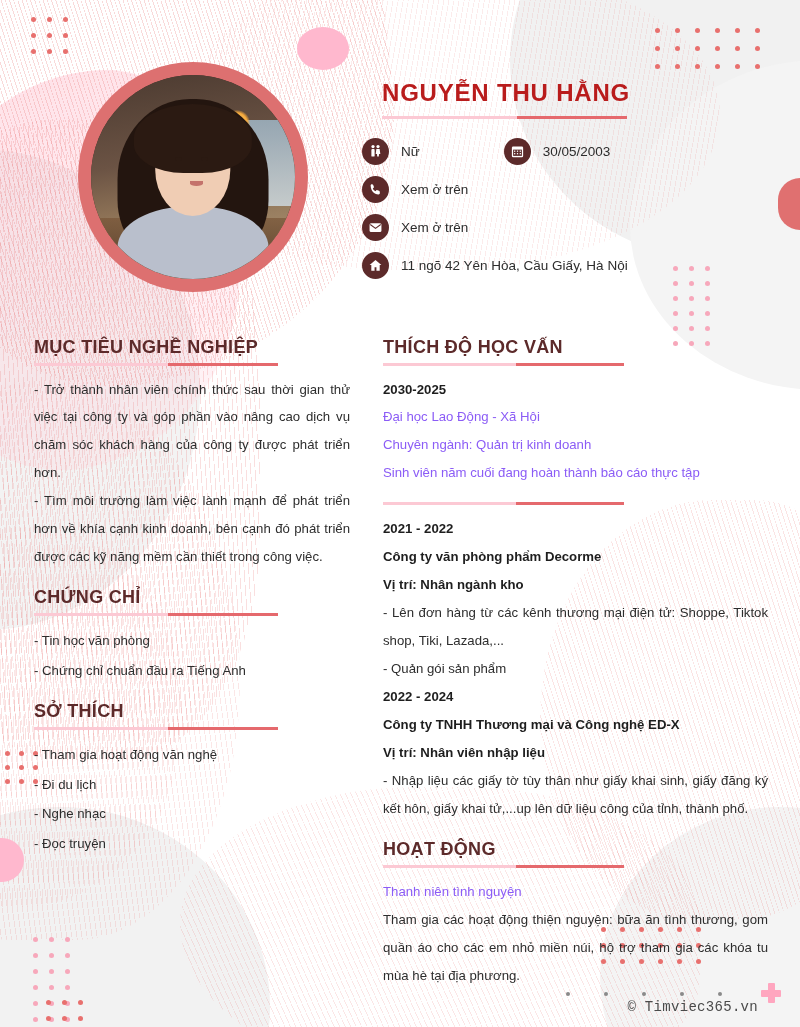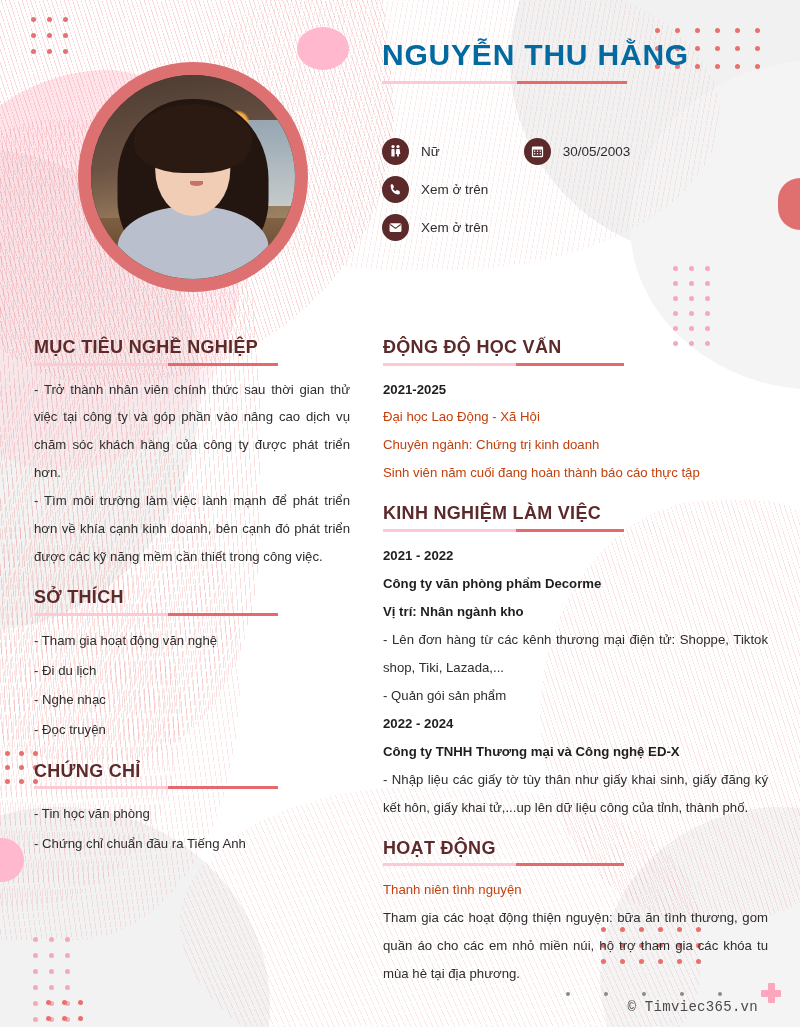--- a/index.html
+++ b/index.html
@@ -268,43 +268,44 @@
   .ph-mouth {
     position: absolute; left: 48.5%; top: 52%;
     width: 13px; height: 5px;
     background: #c4736c;
     border-radius: 0 0 50% 50%;
   }
 
   
   .header { position: absolute; left: 382px; top: 38px; width: 400px; }
   .name {
-    font-size: 30px;
+    font-size: 24px;
     font-weight: bold;
     letter-spacing: .8px;
-    color: #0369a1;
+    color: #b91c1c;
     line-height: 1.1;
     white-space: nowrap;
+    margin-top: 42px;
   }
   .job-title {
     margin-top: 10px;
     font-size: 16px;
     font-weight: bold;
     letter-spacing: .4px;
     color: #e07070;
   }
   .header-rule {
     margin-top: 10px;
     height: 3px;
     width: 245px;
     background: linear-gradient(to right,#fcc9d4 0%,#fcc9d4 55%,#e5696d 55%,#e5696d 100%);
   }
 
   
-  .contacts { position: absolute; left: 382px; top: 133px; }
+  .contacts { position: absolute; left: 362px; top: 133px; }
   .contact-row {
     display: flex;
     align-items: center;
     height: 36px;
     margin-bottom: 2px;
   }
   .c-ico {
     width: 27px; height: 27px;
     border-radius: 50%;
     background: #5c2a2a;
@@ -348,21 +349,21 @@
     line-height: 2.12;
     color: #2d2d2d;
   }
   .just { text-align: justify; }
   .bold-line {
     font-size: 13.2px;
     font-weight: bold;
     color: #1e1e1e;
     line-height: 2.12;
   }
-  .line { font-size: 13.2px; line-height: 2.12; color: #c2410c; }
+  .line { font-size: 13.2px; line-height: 2.12; color: #8b5cf6; }
   .list-item { font-size: 13.2px; line-height: 2.25; color: #2d2d2d; }
 
   .footer-credit {
     position: absolute;
     right: 42px; bottom: 12px;
     font-family: "Liberation Mono", monospace;
     font-size: 14px;
     color: #4a4a4a;
     letter-spacing: .3px;
   }
@@ -575,74 +576,82 @@
     <div class="contact-row">
       <span class="c-ico">
         <svg viewBox="0 0 24 24">
             <rect x="2.5" y="5" width="19" height="14" rx="2.4"></rect>
             <path d="M3.6 7.2 12 13.4l8.4-6.2" fill="none" stroke="#5c2a2a" stroke-width="1.7"></path>
           </svg>
       </span>
       <span class="c-txt">Xem ở trên</span>
     </div>
 
+    <div class="contact-row">
+      <span class="c-ico">
+        <svg viewBox="0 0 24 24">
+            <path d="M12 3 2.6 11h2.7v9.2h5.2v-5.5h3v5.5h5.2V11h2.7z"></path>
+          </svg>
+      </span>
+      <span class="c-txt">11 ngõ 42 Yên Hòa, Cầu Giấy, Hà Nội</span>
+    </div>
   </div>
 
   <div class="col-left">
 
     <div class="sec">
       <div class="sec-h">MỤC TIÊU NGHỀ NGHIỆP</div>
       <div class="sec-rule rule-w1"></div>
       <div class="body-txt just">- Trở thành nhân viên chính thức sau thời gian thử việc tại công ty và góp phần vào nâng cao dịch vụ chăm sóc khách hàng của công ty được phát triển hơn.</div>
       <div class="body-txt just">- Tìm môi trường làm việc lành mạnh để phát triển hơn về khía cạnh kinh doanh, bên cạnh đó phát triển được các kỹ năng mềm cần thiết trong công việc.</div>
+    </div>
+
+    <div class="sec">
+      <div class="sec-h">CHỨNG CHỈ</div>
+      <div class="sec-rule rule-w1"></div>
+      <div class="list-item">- Tin học văn phòng</div>
+      <div class="list-item">- Chứng chỉ chuẩn đầu ra Tiếng Anh</div>
     </div>
 
     <div class="sec">
       <div class="sec-h">SỞ THÍCH</div>
       <div class="sec-rule rule-w1"></div>
       <div class="list-item">- Tham gia hoạt động văn nghệ</div>
       <div class="list-item">- Đi du lịch</div>
       <div class="list-item">- Nghe nhạc</div>
       <div class="list-item">- Đọc truyện</div>
     </div>
+  </div>
+
+  <div class="col-right">
 
     <div class="sec">
-      <div class="sec-h">CHỨNG CHỈ</div>
-      <div class="sec-rule rule-w1"></div>
-      <div class="list-item">- Tin học văn phòng</div>
-      <div class="list-item">- Chứng chỉ chuẩn đầu ra Tiếng Anh</div>
-    </div>
-  </div>
-
-  <div class="col-right">
+      <div class="sec-h">THÍCH ĐỘ HỌC VẤN</div>
+      <div class="sec-rule rule-w2"></div>
+      <div class="bold-line">2030-2025</div>
+      <div class="line">Đại học Lao Động - Xã Hội</div>
+      <div class="line">Chuyên ngành: Quản trị kinh doanh</div>
+      <div class="line">Sinh viên năm cuối đang hoàn thành báo cáo thực tập</div>
+    </div>
 
     <div class="sec">
-      <div class="sec-h">ĐỘNG ĐỘ HỌC VẤN</div>
-      <div class="sec-rule rule-w2"></div>
-      <div class="bold-line">2021-2025</div>
-      <div class="line">Đại học Lao Động - Xã Hội</div>
-      <div class="line">Chuyên ngành: Chứng trị kinh doanh</div>
-      <div class="line">Sinh viên năm cuối đang hoàn thành báo cáo thực tập</div>
-    </div>
-
-    <div class="sec">
-      <div class="sec-h">KINH NGHIỆM LÀM VIỆC</div>
       <div class="sec-rule rule-w2"></div>
 
       <div>
         <div class="bold-line">2021 - 2022</div>
         <div class="bold-line">Công ty văn phòng phẩm Decorme</div>
         <div class="bold-line">Vị trí: Nhân ngành kho</div>
         <div class="body-txt just">- Lên đơn hàng từ các kênh thương mại điện tử: Shoppe, Tiktok shop, Tiki, Lazada,...</div>
         <div class="body-txt">- Quản gói sản phẩm</div>
       </div>
 
       <div>
         <div class="bold-line">2022 - 2024</div>
         <div class="bold-line">Công ty TNHH Thương mại và Công nghệ ED-X</div>
+        <div class="bold-line">Vị trí: Nhân viên nhập liệu</div>
         <div class="body-txt just">- Nhập liệu các giấy tờ tùy thân như giấy khai sinh, giấy đăng ký kết hôn, giấy khai tử,...up lên dữ liệu công của tỉnh, thành phố.</div>
       </div>
     </div>
 
     <div class="sec">
       <div class="sec-h">HOẠT ĐỘNG</div>
       <div class="sec-rule rule-w2"></div>
       <div class="line">Thanh niên tình nguyện</div>
       <div class="body-txt just">Tham gia các hoạt động thiện nguyện: bữa ăn tình thương, gom quần áo cho các em nhỏ miền núi, hộ trợ tham gia các khóa tu mùa hè tại địa phương.</div>
     </div>

